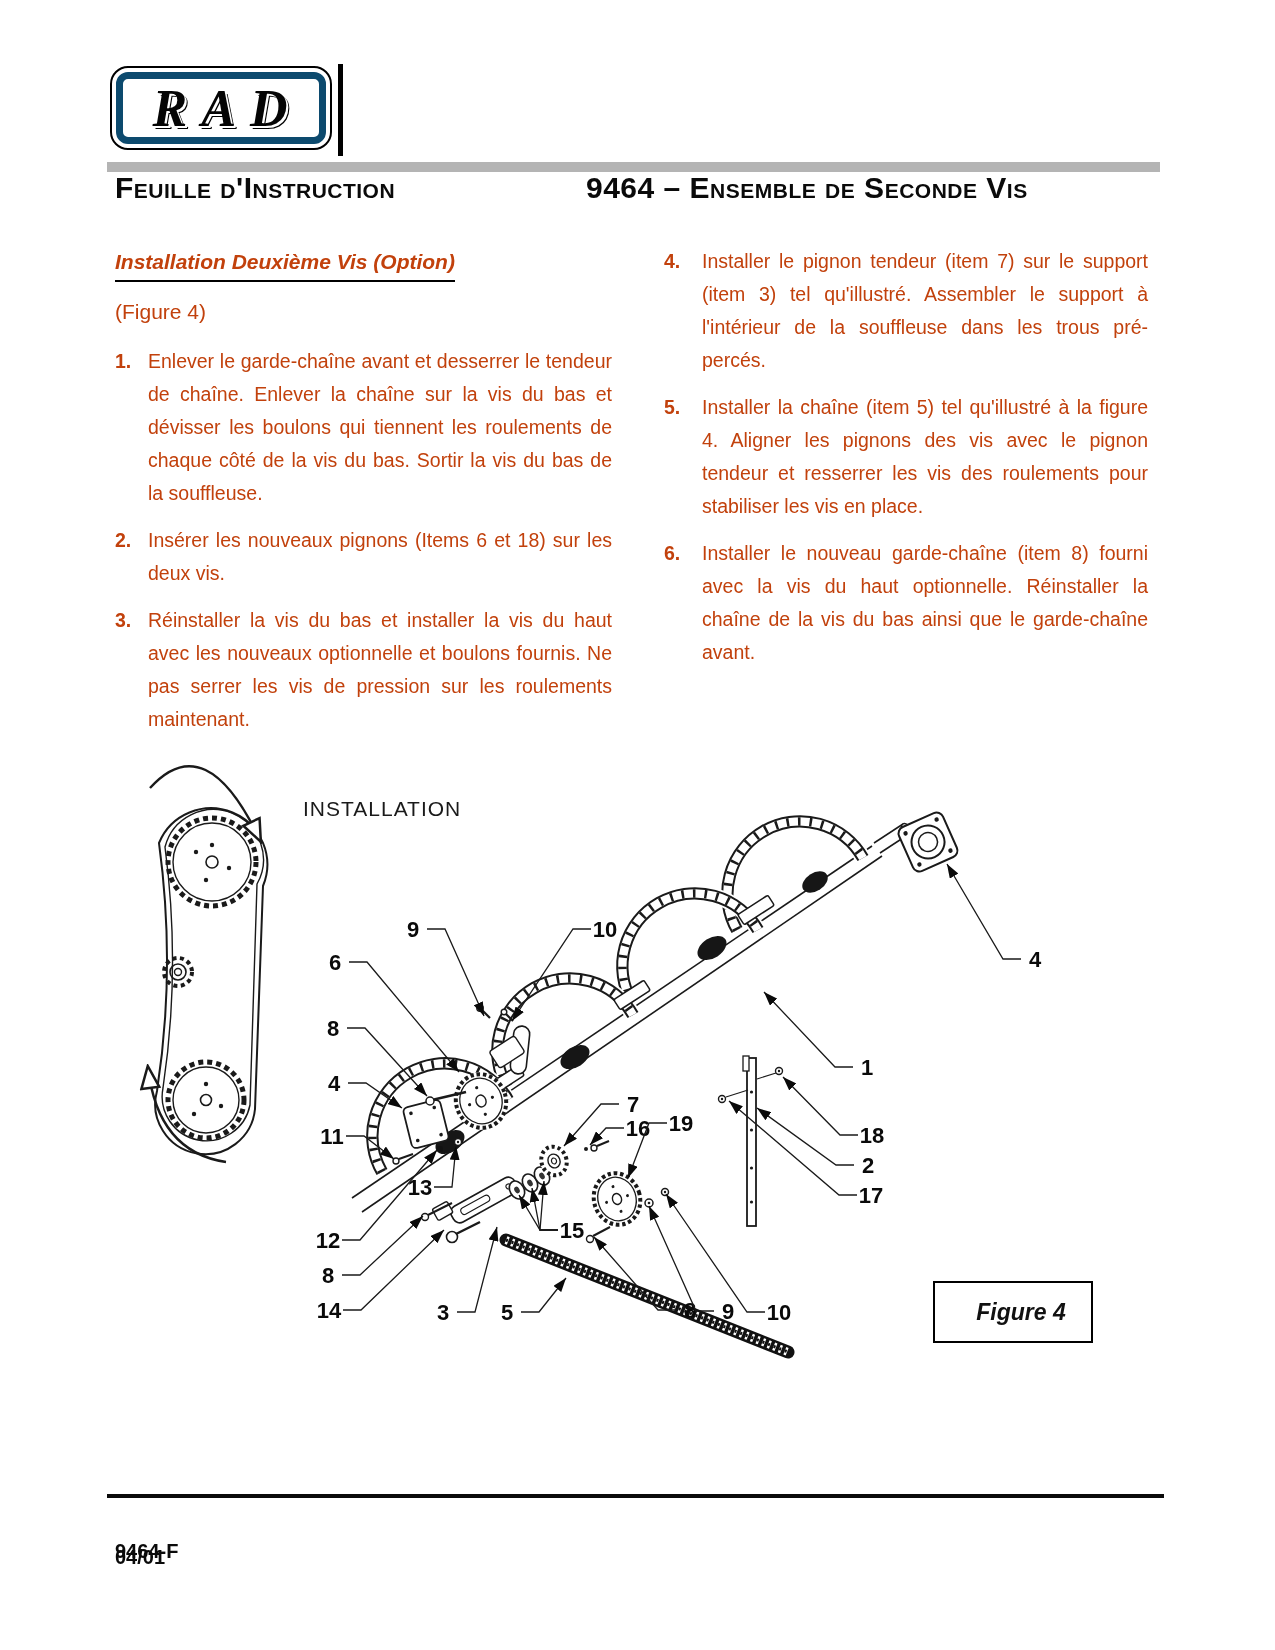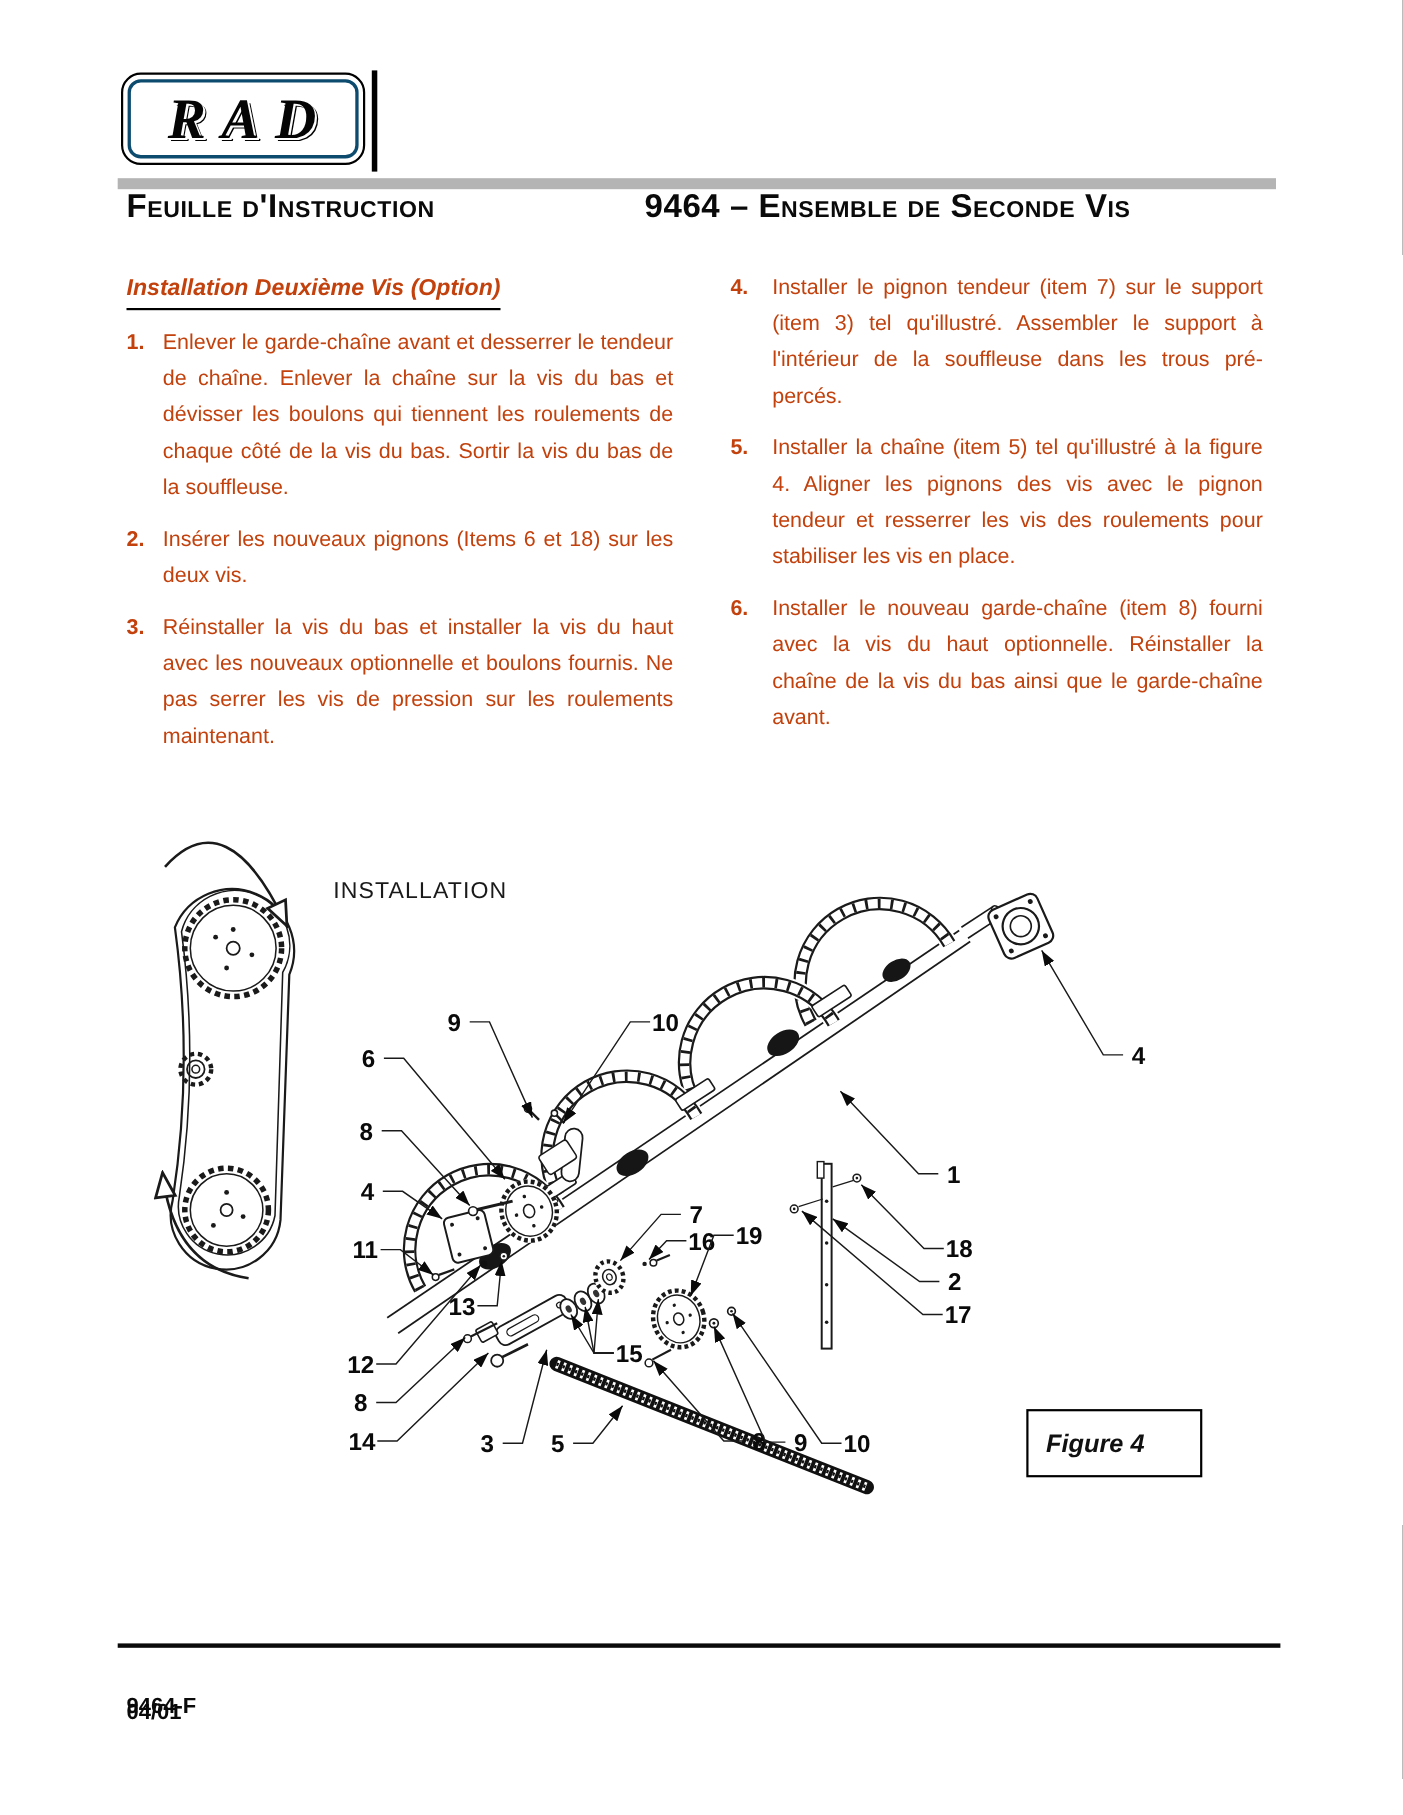--- a/index.html
+++ b/index.html
@@ -2,21 +2,21 @@
 <html><head>
 <meta charset="utf-8">
 <style>
   html,body{margin:0;padding:0;background:#888;}
   .page{position:relative;width:1275px;height:1650px;background:#fff;margin:0 auto;
         font-family:"Liberation Sans",sans-serif;color:#111;overflow:hidden;}
 
   
   .logo-frame{position:absolute;left:110px;top:66px;width:222px;height:84px;
               border:2px solid #000;border-radius:18px;padding:4px;box-sizing:border-box;}
-  .logo-inner{width:100%;height:100%;border:3px solid #0c4a6e;border-radius:12px;
+  .logo-inner{width:100%;height:100%;border:7px solid #0c4a6e;border-radius:12px;
               display:flex;align-items:center;justify-content:center;box-sizing:border-box;}
   .logo-text{font-family:"Liberation Serif",serif;font-style:italic;font-weight:700;
              font-size:52px;letter-spacing:14px;padding-left:12px;color:#050505;
              text-shadow:2px 2px 0 #fff,3px 3px 0 #000;}
   .logo-bar{position:absolute;left:338px;top:64px;width:5px;height:92px;background:#000;}
 
   .gray-bar{position:absolute;left:107px;top:162px;width:1053px;height:10px;background:#b4b4b4;}
 
   
   .header-left,.header-right{position:absolute;top:171px;font-weight:700;font-size:30px;
@@ -37,21 +37,21 @@
   .step-text{flex:1;text-align:justify;}
 
   
   #diagram{position:absolute;left:0;top:0;width:1275px;height:1650px;}
   .co-num{font-family:"Liberation Sans",sans-serif;font-weight:700;font-size:22px;fill:#0a0a0a;}
   .inst-label{font-family:"Liberation Sans",sans-serif;font-size:21px;letter-spacing:1px;fill:#1a1a1a;}
 
   .figure-box{position:absolute;left:933px;top:1281px;width:160px;height:62px;
               border:2.5px solid #000;background:#fff;box-sizing:border-box;
               font-weight:700;font-style:italic;font-size:23px;
-              display:flex;align-items:center;padding-left:16px;}
+              display:flex;align-items:center;padding-left:16px;justify-content:center;}
 
   .footer-line{position:absolute;left:107px;top:1494px;width:1057px;height:3.5px;background:#0a0a0a;}
   .footer-doc,.footer-date{position:absolute;left:115px;font-weight:700;font-size:20px;color:#0a0a0a;}
   .footer-doc{top:1540px;}
   .footer-date{top:1546px;}
 </style>
 </head>
 <body>
 
 <div class="page">
@@ -63,20 +63,21 @@
   </div>
   <div class="logo-bar"></div>
 
   <div class="gray-bar"></div>
 
   <div class="header-left">Feuille d'Instruction</div>
   <div class="header-right">9464 – Ensemble de Seconde Vis</div>
 
   <div class="col col-left">
     <div class="section-title">Installation Deuxième Vis (Option)</div><br>
+    <div class="section-sub">(Figure 4)</div>
     <div id="steps-left">
         <div class="step">
           <div class="step-num">1.</div>
           <div class="step-text">Enlever le garde-chaîne avant et desserrer le tendeur de chaîne.  Enlever la chaîne sur la vis du bas et dévisser les boulons qui tiennent les roulements de chaque côté de la vis du bas. Sortir la vis du bas de la souffleuse.</div>
         </div>
         <div class="step">
           <div class="step-num">2.</div>
           <div class="step-text">Insérer les nouveaux pignons (Items 6 et 18) sur les deux vis.</div>
         </div>
         <div class="step">

